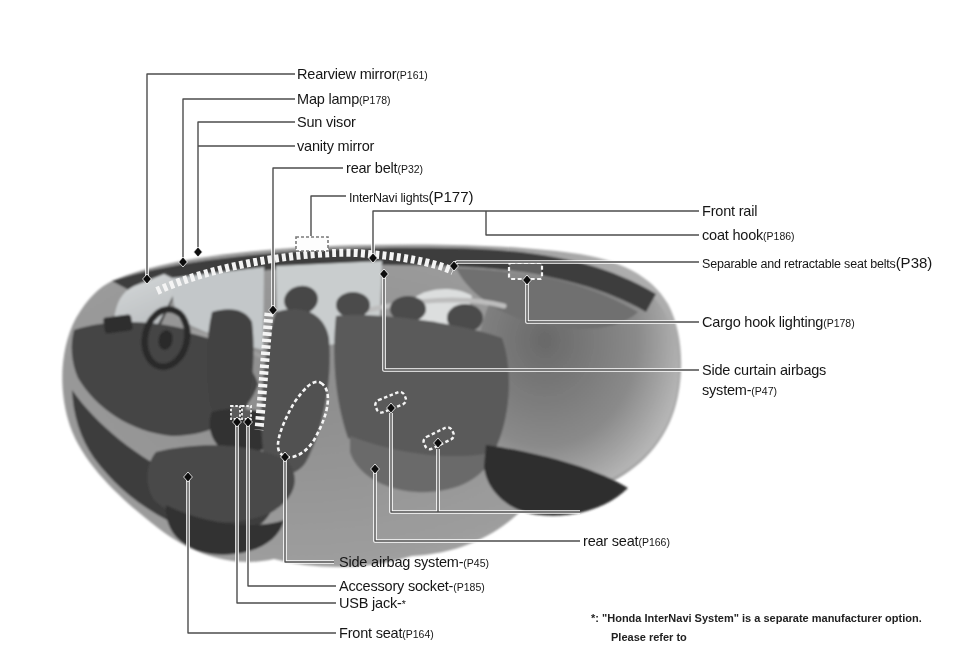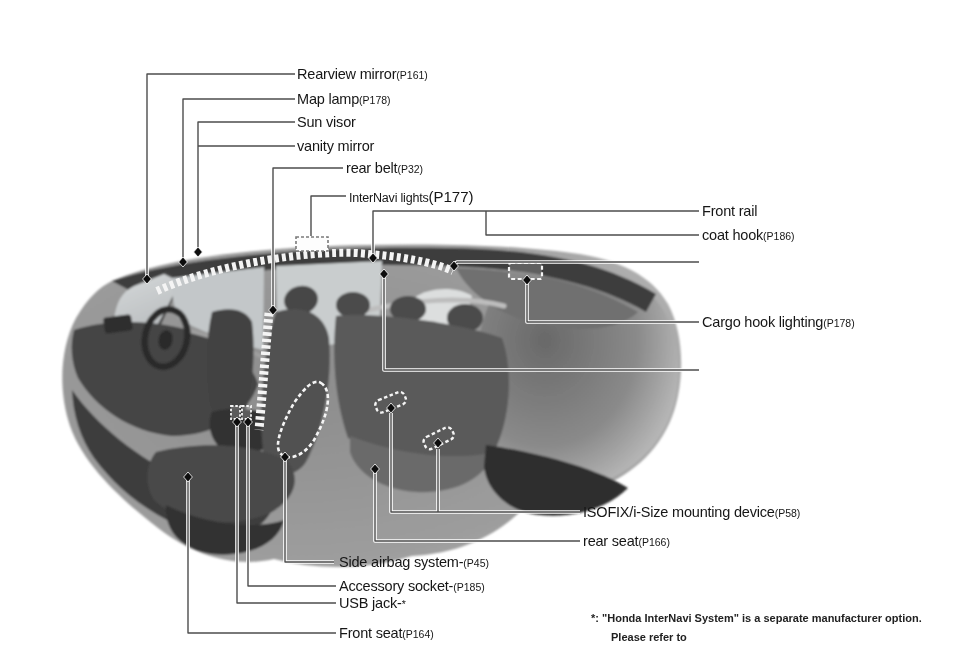--- a/index.html
+++ b/index.html
@@ -201,23 +201,24 @@
 
 <div class="label" style="left:281px;top:74px"><span>Rearview mirror</span><span class="pg">(P161)</span></div>
 <div class="label" style="left:281px;top:99px"><span>Map lamp</span><span class="pg">(P178)</span></div>
 <div class="label" style="left:281px;top:122px"><span>Sun visor</span></div>
 <div class="label" style="left:281px;top:146px"><span>vanity mirror</span></div>
 <div class="label" style="left:330px;top:168px"><span>rear belt</span><span class="pg">(P32)</span></div>
 <div class="label small" style="left:333px;top:196px"><span>InterNavi lights</span><span class="pg">(P177)</span></div>
 
 <div class="label" style="left:686px;top:211px"><span>Front rail</span></div>
 <div class="label" style="left:686px;top:235px"><span>coat hook</span><span class="pg">(P186)</span></div>
+<div class="label small" style="left:686px;top:262px"><span>Separable and retractable seat belts</span><span class="pg">(P38)</span></div>
 <div class="label" style="left:686px;top:322px"><span>Cargo hook lighting</span><span class="pg">(P178)</span></div>
-
-<div class="label" style="left:567px;top:512px"><span>ISOFIX/i-Size mounting device</span><span class="pg">(P58)</span></div>
+<div class="label wrap" style="left:686px;top:360px"><span>Side curtain airbags system-</span><span class="pg">(P47)</span></div>
+
 <div class="label" style="left:567px;top:541px"><span>rear seat</span><span class="pg">(P166)</span></div>
 
 <div class="label" style="left:323px;top:562px"><span>Side airbag system-</span><span class="pg">(P45)</span></div>
 <div class="label" style="left:323px;top:586px"><span>Accessory socket-</span><span class="pg">(P185)</span></div>
 <div class="label" style="left:323px;top:603px"><span>USB jack-</span><span class="pg">*</span></div>
 <div class="label" style="left:323px;top:633px"><span>Front seat</span><span class="pg">(P164)</span></div>
 
 <div class="footnote" style="left:575px;top:612px">*: "Honda InterNavi System" is a separate manufacturer option.</div>
 <div class="footnote" style="left:595px;top:631px">Please refer to</div>
 

